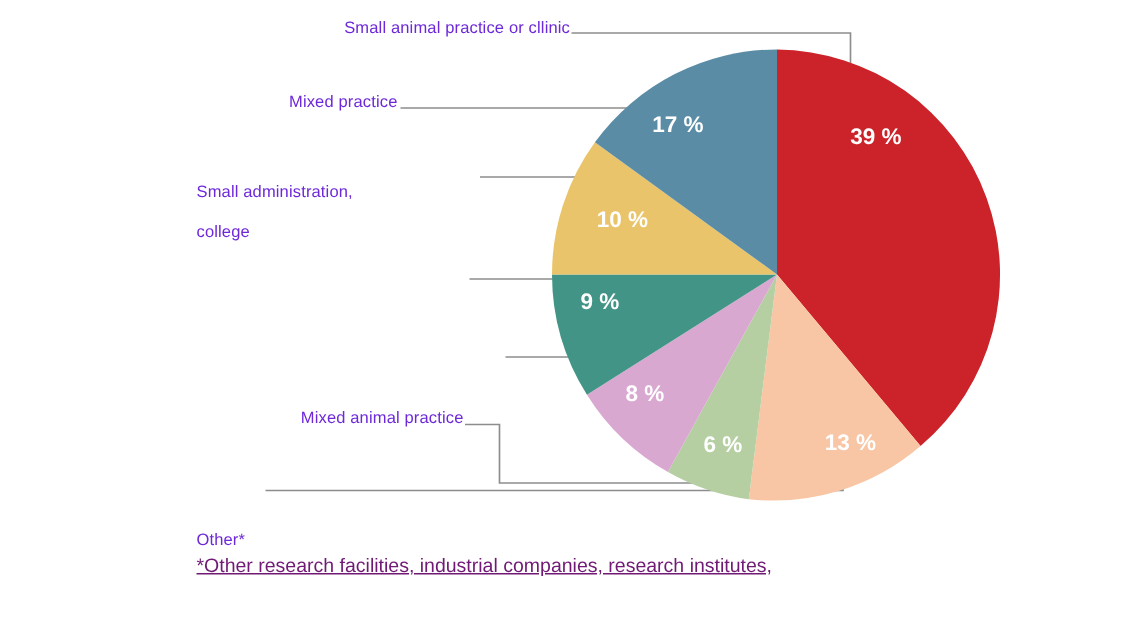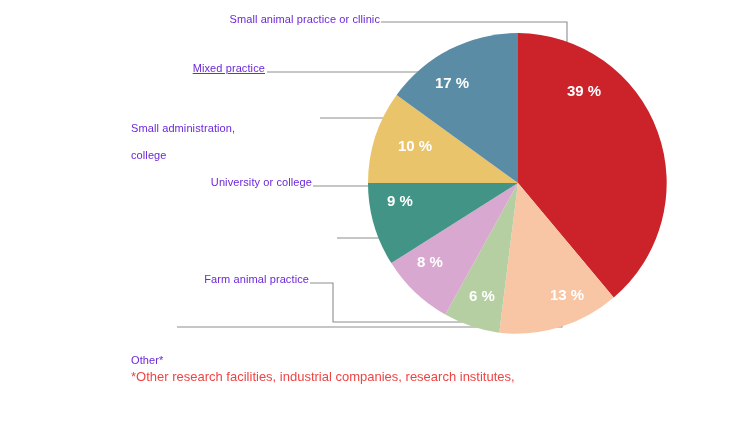--- a/index.html
+++ b/index.html
@@ -41,22 +41,23 @@
   .legend-label.right {
     text-align: right;
   }
   .footnote {
     position: absolute;
     left: 131px;
     top: 368px;
     width: 520px;
     font-size: 13px;
     line-height: 1.45;
-    color: #ef4444;
+    color: #701a75;
     font-family: "Liberation Sans", sans-serif;
+    text-decoration: underline;
   }
   .footnote .line2 {
     display: block;
     padding-left: 6px;
   }
   .slice-label {
     font-family: "Liberation Sans", sans-serif;
     font-size: 15px;
     font-weight: bold;
     fill: #ffffff;
@@ -100,31 +101,30 @@
     <text class="slice-label" x="567" y="300" text-anchor="middle">13 %</text>
     <text class="slice-label" x="482" y="301" text-anchor="middle">6 %</text>
     <text class="slice-label" x="430" y="267" text-anchor="middle">8 %</text>
     <text class="slice-label" x="400" y="206" text-anchor="middle">9 %</text>
     <text class="slice-label" x="415" y="151" text-anchor="middle">10 %</text>
     <text class="slice-label" x="452" y="88" text-anchor="middle">17 %</text>
   </svg>
 
   <div class="legend-label right" style="left:40px; top:13px; width:340px;">Small animal practice or cllinic</div>
 
-  <div class="legend-label right" style="left:40px; top:62px; width:225px;text-decoration:underline;">Mixed practice</div>
+  <div class="legend-label right" style="left:40px; top:62px; width:225px;">Mixed practice</div>
 
   <div class="legend-label" style="left:131px; top:108px; width:200px;">
     <span>Small administration,</span><br>
     <span>college</span>
   </div>
 
-  <div class="legend-label right" style="left:40px; top:176px; width:272px;">University or college</div>
 
 
-  <div class="legend-label right" style="left:40px; top:273px; width:269px;">Farm animal practice</div>
+  <div class="legend-label right" style="left:40px; top:273px; width:269px;">Mixed animal practice</div>
 
   <div class="legend-label" style="left:131px; top:317px; width:180px;margin-top:37px;">Other*</div>
 
   <div class="footnote">
     <span>*Other research facilities, industrial companies, research institutes,</span>
   </div>
 
 </div>
 
 </body></html>

